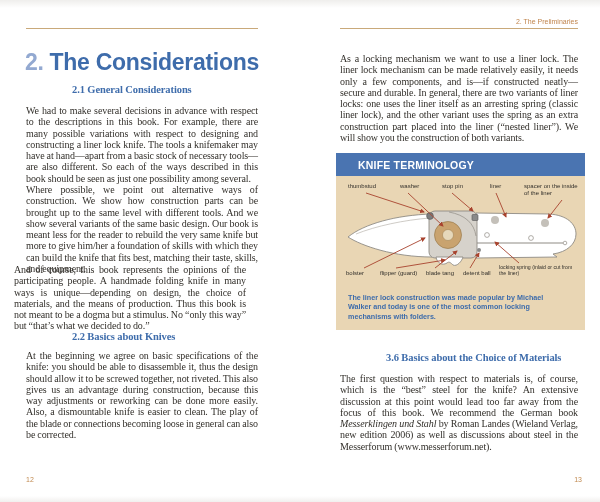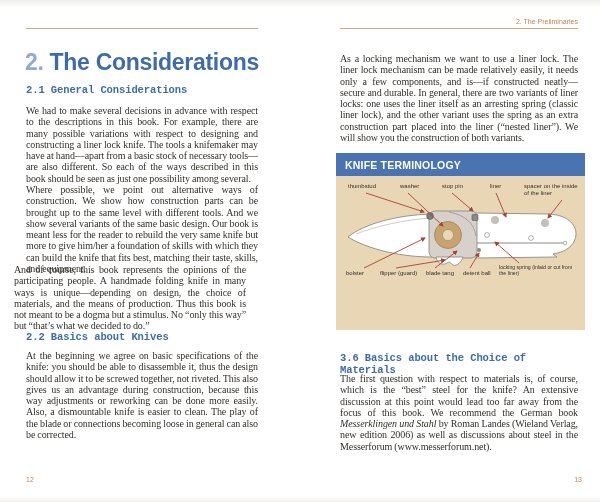--- a/index.html
+++ b/index.html
@@ -16,35 +16,35 @@
   .abs{position:absolute;}
 
   
   .head-rule{height:1px;background:#c9a97a;}
 
   
   .chapter-title{left:25px;top:49px;width:240px;
     font-family:"Liberation Sans","DejaVu Sans",sans-serif;
     font-weight:bold;font-size:23px;letter-spacing:-0.3px;color:#3e6cab;}
   .chapter-num{color:#93a9d1;margin-right:6px;}
-  .sec-heading{font-family:Liberation Mono, monospace;
-    font-weight:bold;font-size:10.5px;color:#3e6cab;letter-spacing:-0.1px;}
+  .sec-heading{font-family:Liberation Serif, serif;
+    font-weight:bold;font-size:10.5px;color:#3e6cab;letter-spacing:-0.1px;margin-left:46px;}
   .body-par{font-size:10px;line-height:11.3px;text-align:justify;
     letter-spacing:-0.1px;word-spacing:-0.3px;color:#33302b;}
   .page-num{font-family:"Liberation Sans","DejaVu Sans",sans-serif;
     font-size:7px;color:#c18a50;}
   .running-head{font-family:"Liberation Sans","DejaVu Sans",sans-serif;
     font-size:7px;color:#c0854d;text-align:right;}
 
   
   .term-box{left:336px;top:153px;width:249px;height:177px;background:#e9d6b4;}
   .term-header{position:absolute;left:0;top:0;width:100%;height:23px;
     background:#4a74b1;display:flex;align-items:center;}
   .term-header span{font-family:"Liberation Sans","DejaVu Sans",sans-serif;
-    font-weight:bold;font-size:10.5px;color:#ffffff;padding-left:9px;
+    font-weight:bold;font-size:10.5px;color:#ffffff;padding-left:22px;
     letter-spacing:0.2px;}
   .diagram-svg{position:absolute;left:0;top:0;width:249px;height:177px;}
   .part-label{position:absolute;font-family:"Liberation Sans","DejaVu Sans",sans-serif;
     font-size:6px;line-height:7px;color:#33302b;}
   .part-label.tiny{font-size:5.2px;line-height:6.4px;}
   .term-caption{position:absolute;left:12px;top:140px;width:196px;
     font-family:"Liberation Sans","DejaVu Sans",sans-serif;
     font-weight:bold;font-size:7.2px;line-height:9.4px;color:#3e6cab;}
 </style>
 </head>
@@ -136,19 +136,20 @@
   <span class="part-label" style="left:106px;top:30px;">stop pin</span>
   <span class="part-label" style="left:154px;top:30px;">liner</span>
   <span class="part-label" style="left:188px;top:30px;width:54px;">spacer on the inside of the liner</span>
 
   <span class="part-label" style="left:10px;top:117px;">bolster</span>
   <span class="part-label" style="left:44px;top:117px;">flipper (guard)</span>
   <span class="part-label" style="left:90px;top:117px;">blade tang</span>
   <span class="part-label" style="left:127px;top:117px;">detent ball</span>
   <span class="part-label tiny" style="left:163px;top:111px;width:80px;">locking spring (inlaid or cut from the liner)</span>
 
+  <div class="term-caption">The liner lock construction was made popular by Michael Walker and today is one of the most common locking mechanisms with folders.</div>
 </div>
 
 <div class="abs sec-heading" style="left:340px;top:352px;width:238px;">3.6 Basics about the Choice of Materials</div>
 
 <div class="abs body-par" style="left:340px;top:373px;width:238px;"><span>The first question with respect to materials is, of course, which is the “best” steel for the knife? An extensive discussion at this point would lead too far away from the focus of this book. We recommend the German book </span><i>Messerklingen und Stahl</i><span> by Roman Landes (Wieland Verlag, new edition 2006) as well as discussions about steel in the Messerforum (www.messerforum.net).</span></div>
 
 <div class="abs page-num" style="left:570px;top:476px;width:12px;text-align:right;">13</div>
 
 </body></html>

